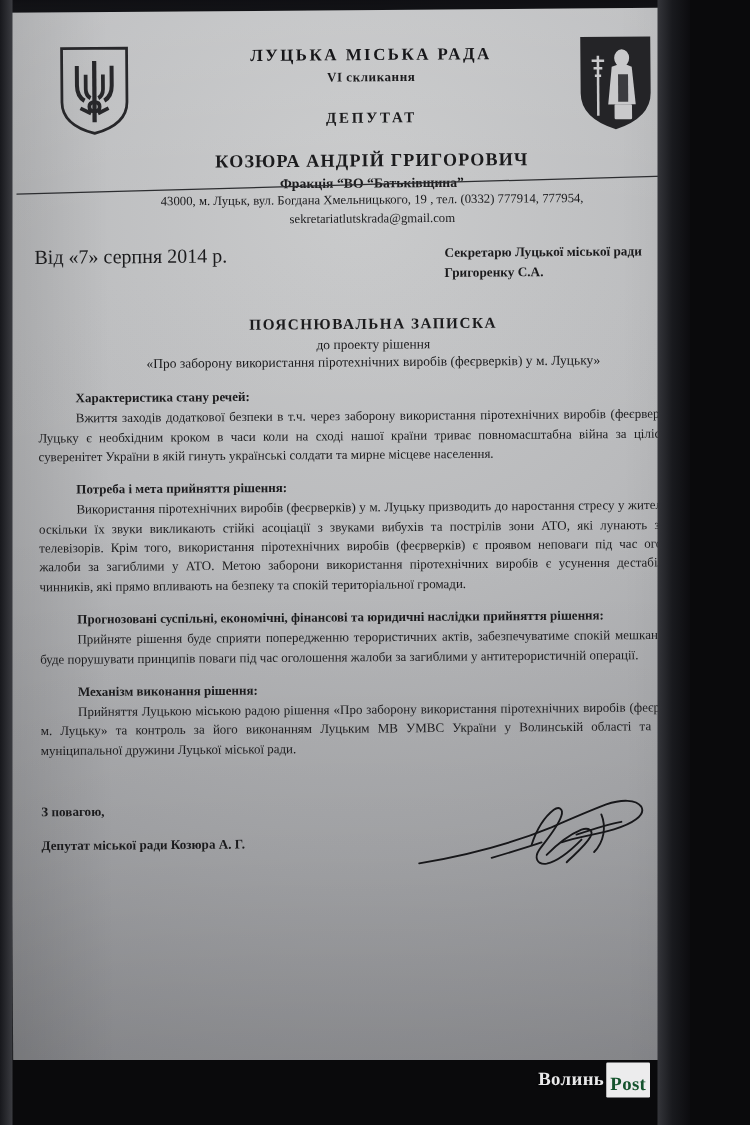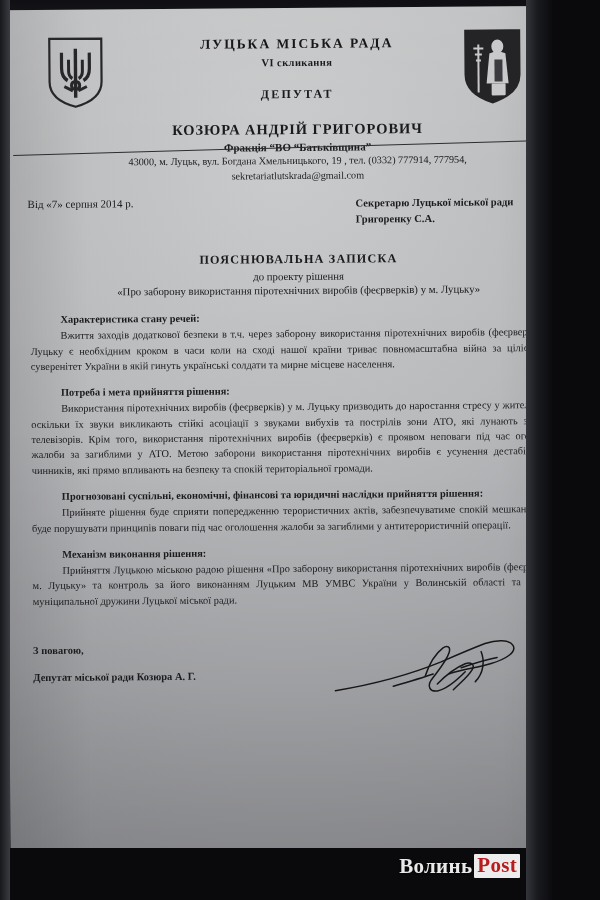--- a/index.html
+++ b/index.html
@@ -158,21 +158,21 @@
 
   
   .meta {
     position: relative;
     margin-top: 38px;
     height: 44px;
   }
   .date-line {
     position: absolute;
     left: 22px; top: 0;
-    font-size: 11px;
+    font-size: 16px;
   }
   .addressee {
     position: absolute;
     right: 20px; top: 0;
     width: 215px;
     font-size: 10.6px;
     font-weight: bold;
     line-height: 1.55;
   }
 
@@ -237,33 +237,33 @@
 
   
   .watermark {
     position: absolute;
     right: 32px;
     bottom: 22px;
     z-index: 8;
     display: flex;
     align-items: center;
     font-family: "Liberation Serif", serif;
-    font-size: 21px;
+    font-size: 15px;
     font-weight: bold;
     letter-spacing: 0.3px;
     line-height: 1;
   }
   .wm-a {
     color: #e9e9ea;
     text-shadow: 0 1px 2px rgba(0,0,0,0.55);
   }
   .wm-b {
-    color: #b91c1c;
+    color: #14532d;
     background: #ececed;
-    padding: 1px 3px 2px 3px;
+    padding: 11px 3px 2px 3px;
     margin-left: 2px;
     border-radius: 1px;
   }
 </style>
 </head>
 <body>
 
 <div class="photo">
 
   <div class="desk-top"></div>

